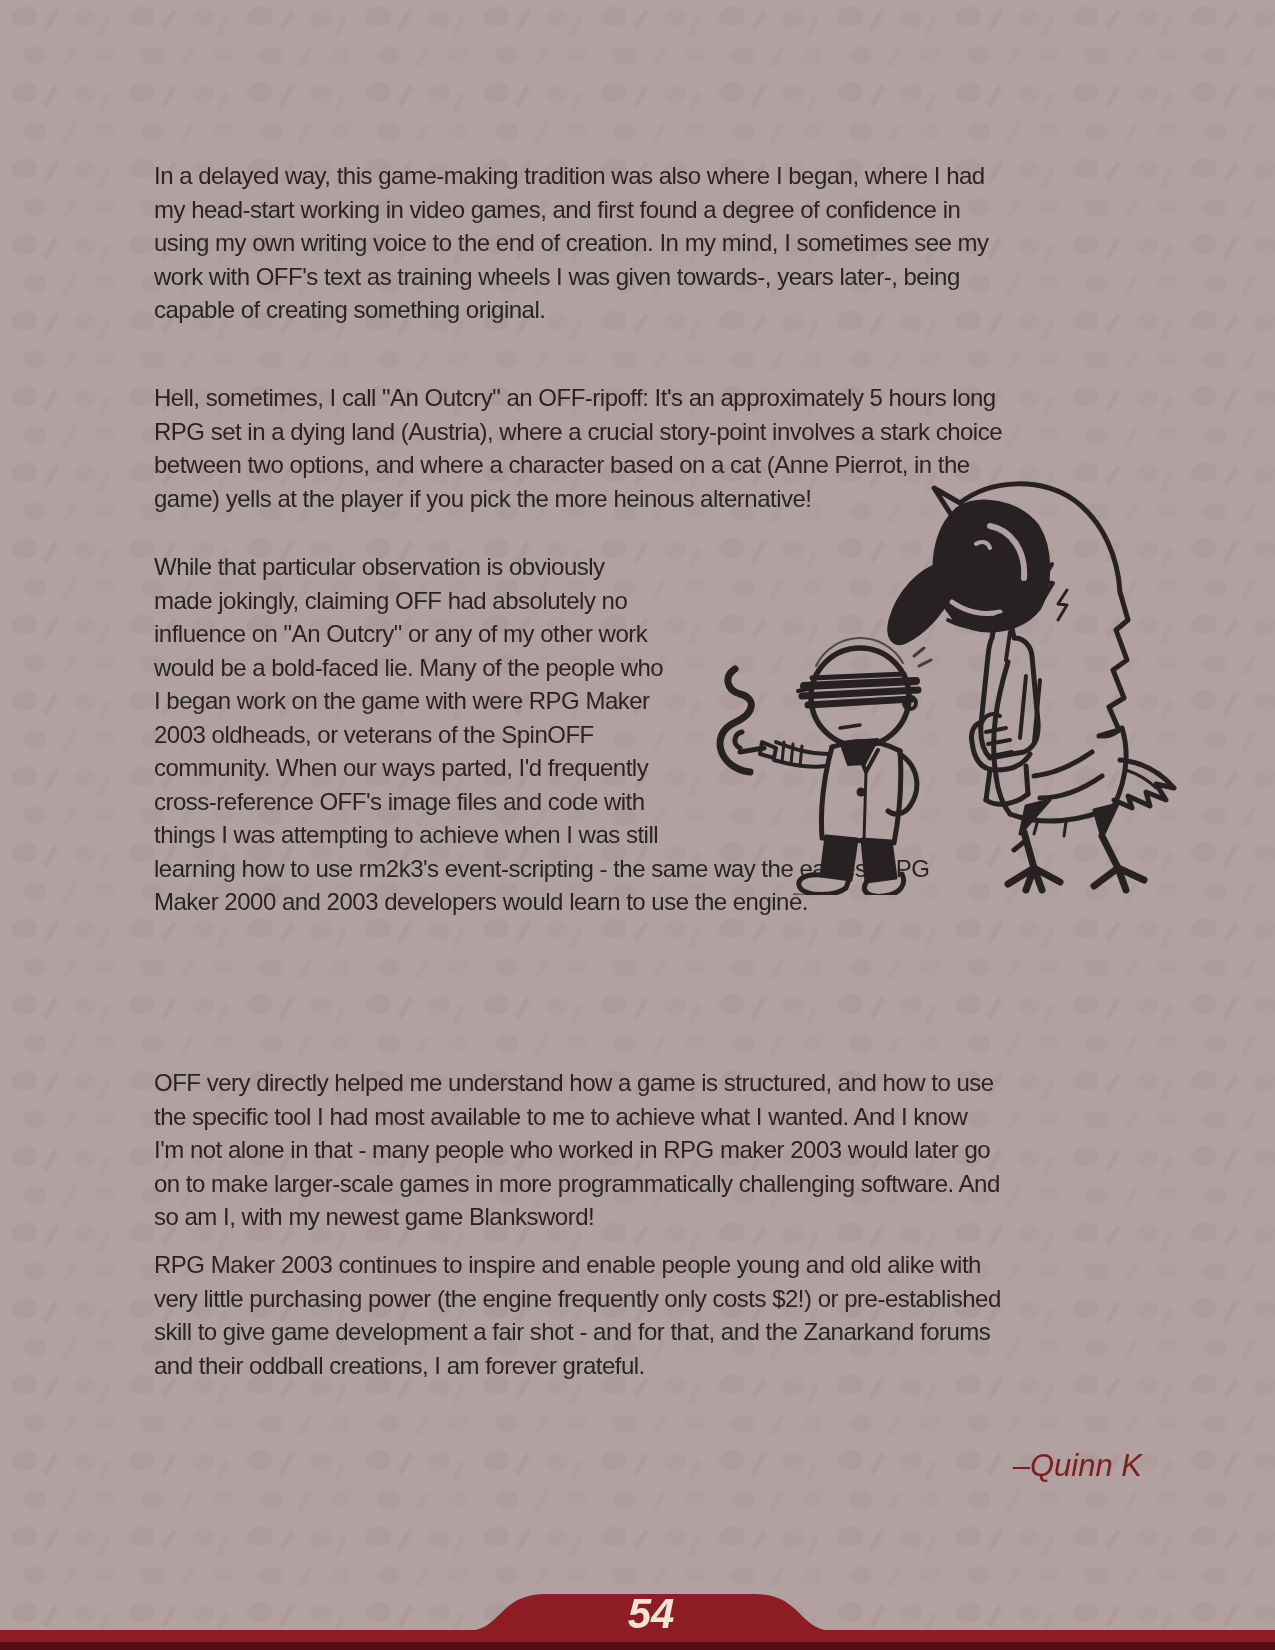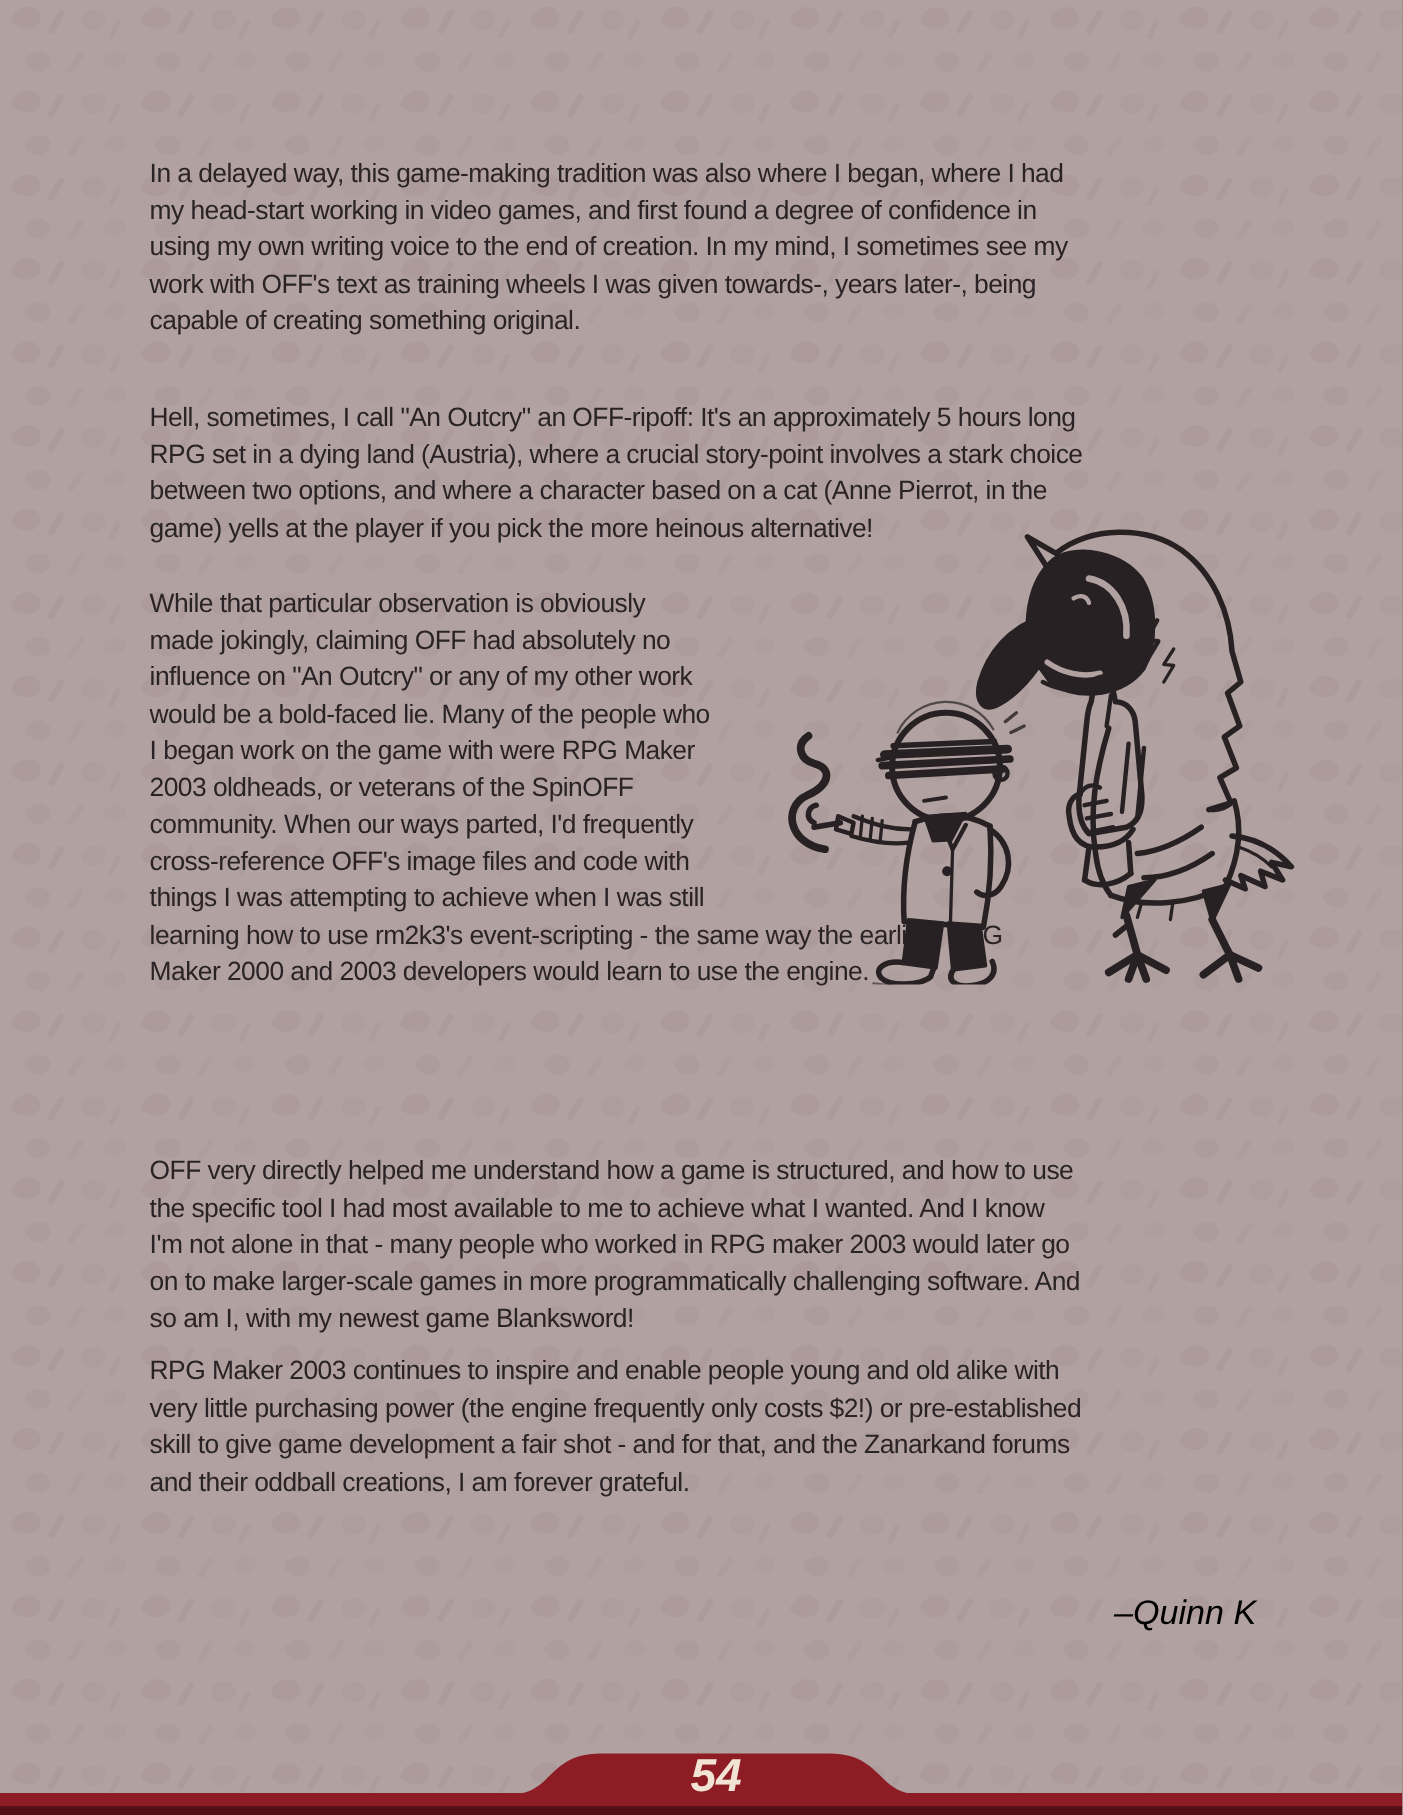--- a/index.html
+++ b/index.html
@@ -3,32 +3,32 @@
 <meta charset="utf-8">
 <style>
   html,body { margin:0; padding:0; background:#8a7c7c; }
   .page {
     position:relative; width:1275px; height:1650px; overflow:hidden;
     background:#b1a1a0;
     font-family:"Liberation Sans", sans-serif;
   }
   .texture { position:absolute; left:0; top:0; }
   .para {
-    position:absolute; left:136px; width:1030px; margin:0;
+    position:absolute; left:136px; width:1030px; margin:18px;
     font-size:24px; line-height:33.5px; letter-spacing:-0.5px;
     color:#2a2326; white-space:pre-line; font-weight:400;
   }
   .p1 { top:141px; }
   .p2 { top:363px; }
   .p3 { top:532px; }
   .p4 { top:1048px; }
   .p5 { top:1230px; }
   .signature {
     position:absolute; top:1448px; right:133px;
-    font-size:31px; font-style:italic; color:#000000;
+    font-size:31px; font-style:italic; color:#7f1d1d;
   }
   .illustration { position:absolute; left:690px; top:470px; width:500px; height:425px; }
   .footer-svg { position:absolute; left:0; bottom:0; width:1275px; height:62px; display:block; }
   .pagenum-text { font-family:"Liberation Sans", sans-serif; }
 </style>
 </head>
 <body>
 
 <div class="page">
 

